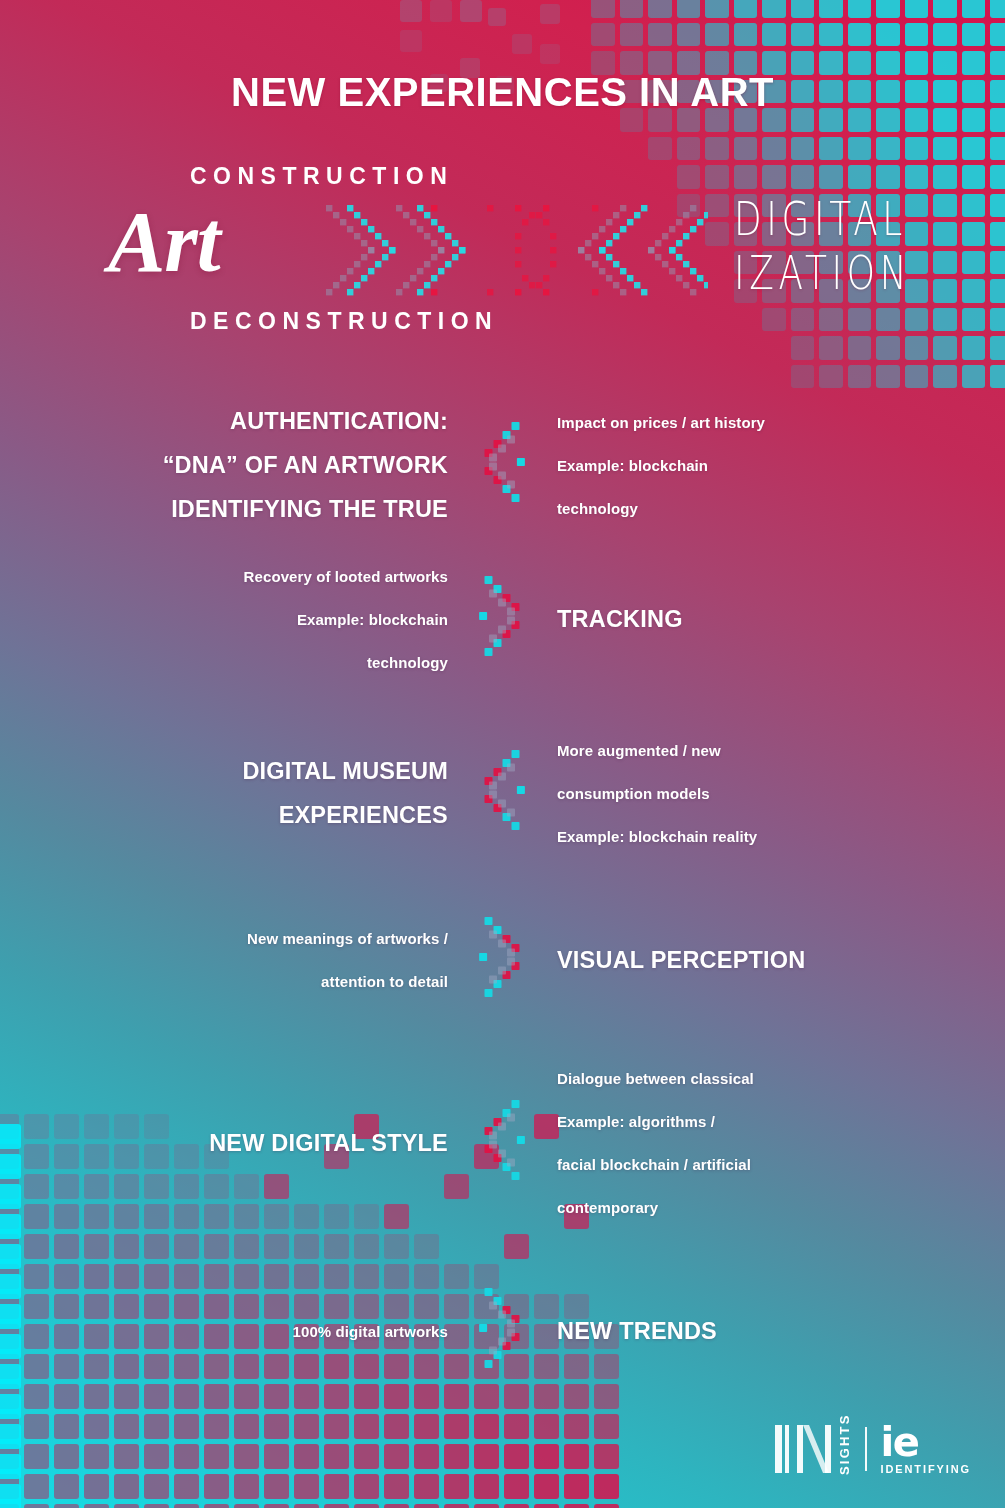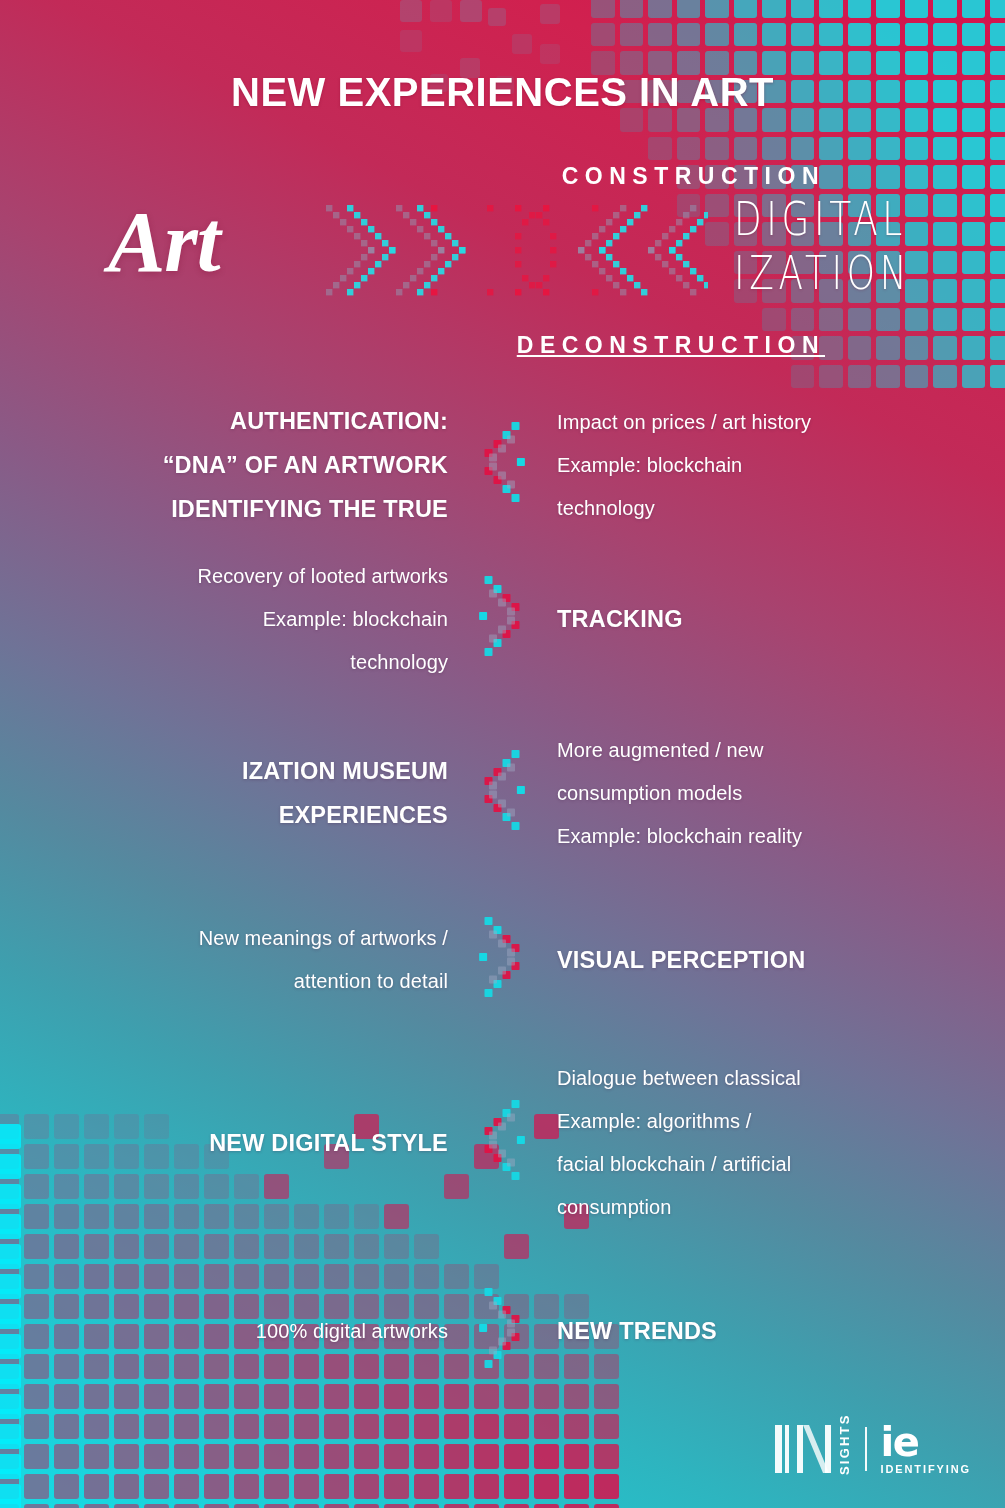--- a/index.html
+++ b/index.html
@@ -45,26 +45,26 @@
   #title {
     position:absolute; top:70px; left:0; width:1005px;
     text-align:center;
     font-size:40px; font-weight:bold; color:#ffffff;
     letter-spacing:0.5px;
     text-shadow:0 1px 3px rgba(120,10,45,.35);
   }
 
   #construction, #deconstruction {
     position:absolute; left:190px; width:635px;
-    text-align:right;
+    text-align:left;
     color:#ffffff; font-weight:bold;
     font-size:23px; letter-spacing:6.5px;
   }
   #construction   { top:163px; }
-  #deconstruction { top:332px;text-decoration:underline; }
+  #deconstruction { top:308px; }
 
   #artword {
     position:absolute; left:108px; top:192px;
     font-family:"Liberation Serif", serif;
     font-style:italic; font-weight:bold;
     font-size:86px; color:#ffffff;
     letter-spacing:-1px;
     text-shadow:0 2px 6px rgba(120,10,45,.3);
   }
 
@@ -90,21 +90,21 @@
   .cellL { width:452px; padding-right:4px; }
   .cellR { width:452px; padding-left:4px; }
   .arrowcell { width:101px; display:flex; align-items:center; justify-content:center; }
 
   .heading {
     color:#ffffff; font-weight:bold; font-size:23.5px; line-height:44px;
     letter-spacing:.2px;
     text-shadow:0 1px 3px rgba(70,30,70,.28);
   }
   .detail {
-    color:#ffffff; font-weight:normal; font-size:20px; line-height:43px;
+    color:#ffffff; font-weight:bold; font-size:15px; line-height:43px;
     letter-spacing:.1px;
     text-shadow:0 1px 3px rgba(70,30,70,.28);
   }
   .ta-r { text-align:right; }
   .ta-l { text-align:left; }
 
   .arrow { position:relative; width:64px; height:104px; }
 
   
   #footer-logo {
@@ -798,21 +798,21 @@
         </div>
         <div class="cellR">
           <div class="heading ta-l">
             <div>TRACKING</div>
           </div>
         </div>
       </div>
       <div class="row" style="top: 726px; height: 134px;">
         <div class="cellL">
           <div class="heading ta-r">
-            <div>IZATION MUSEUM</div>
+            <div>DIGITAL MUSEUM</div>
             <div>EXPERIENCES</div>
           </div>
         </div>
         <div class="arrowcell">
           <svg class="arrow" viewBox="0 0 64 104">
             <rect x="13.5" y="36" width="8" height="8" fill="#e21043" opacity="0.92" rx="0.8"></rect>
             <rect x="13.5" y="54" width="8" height="8" fill="#e21043" opacity="0.92" rx="0.8"></rect>
             <rect x="18" y="40.5" width="8" height="8" fill="#9fa8c4" opacity="0.45" rx="0.8"></rect>
             <rect x="18" y="49.5" width="8" height="8" fill="#9fa8c4" opacity="0.45" rx="0.8"></rect>
             <rect x="22.5" y="27" width="8" height="8" fill="#e21043" opacity="0.92" rx="0.8"></rect>
@@ -891,21 +891,21 @@
             <rect x="40.5" y="9" width="8" height="8" fill="#16d8e4" opacity="0.95" rx="0.8"></rect>
             <rect x="40.5" y="81" width="8" height="8" fill="#16d8e4" opacity="0.95" rx="0.8"></rect>
             <rect x="45.9" y="45" width="8" height="8" fill="#16d8e4" opacity="1" rx="0.8"></rect>
           </svg>
         </div>
         <div class="cellR">
           <div class="detail ta-l">
             <div>Dialogue between classical</div>
             <div>Example: algorithms /</div>
             <div>facial blockchain / artificial</div>
-            <div>consumption</div>
+            <div>contemporary</div>
           </div>
         </div>
       </div>
       <div class="row" style="top: 1288px; height: 86px;">
         <div class="cellL">
           <div class="detail ta-r">
             <div>100% digital artworks</div>
           </div>
         </div>
         <div class="arrowcell">

